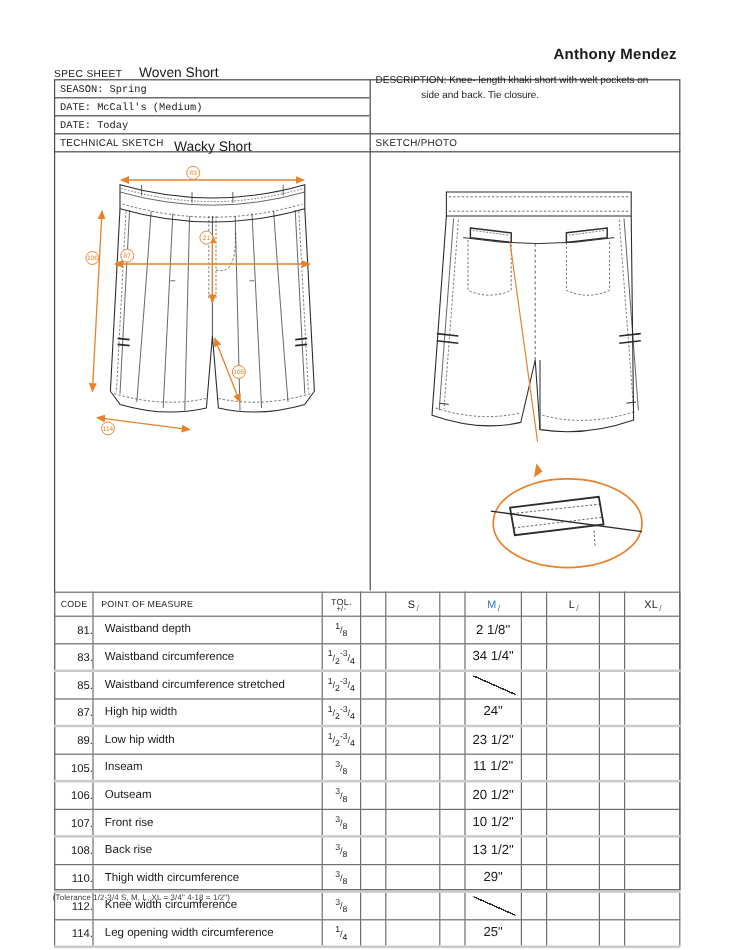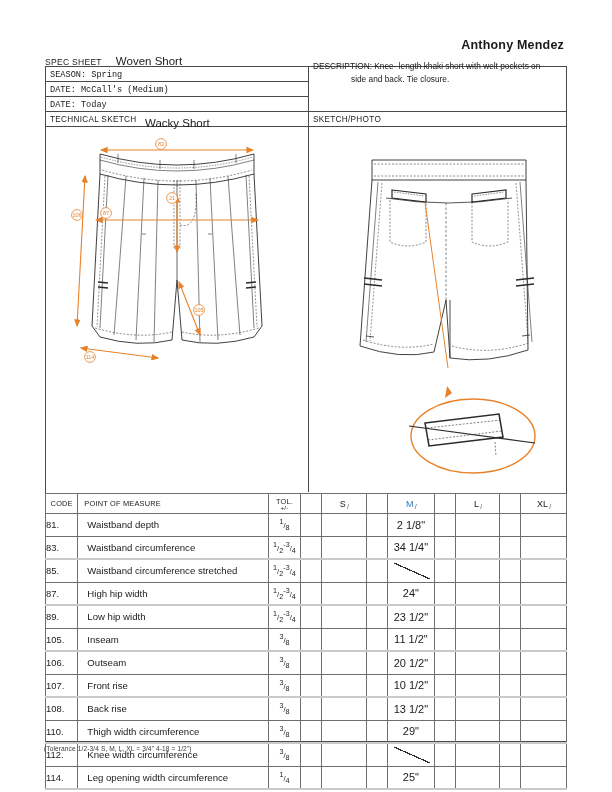--- a/index.html
+++ b/index.html
@@ -22,21 +22,21 @@
   table.pom{position:absolute;left:45px;top:493px;border-collapse:collapse;width:522px;}
   table.pom td,table.pom th{border:1px solid #6e6e6e;padding:0;font-weight:normal;}
   .hrow td{height:19px;font-size:7.4px;letter-spacing:.2px;text-align:center;vertical-align:middle;}
   .hrow td.pm{text-align:left;padding-left:6px;}
   .c-code{width:34px;margin-left:12px;}
   .c-pom{width:218px;}
   .c-tol{width:34px;}
   .c-sub{width:26px;}
   .c-val{width:54px;}
   .drow td{height:21.5px;font-size:9.6px;}
-  .drow td.code{text-align:left;font-size:9.4px;}
+  .drow td.code{text-align:right;font-size:9.4px;}
   .drow td.pom{padding-left:9px;}
   .drow td.tol{text-align:center;}
   .drow td.val{text-align:center;font-size:11px;}
   .sz{font-size:9px;position:relative;display:inline-block;}
   .sz i{font-style:normal;font-size:7px;position:relative;left:1px;top:2px;color:#555;}
   .m-blue{color:#3179bd;}
   .fr{display:inline-block;font-size:7.6px;line-height:1;white-space:nowrap;}
   .fr sup{font-size:7.2px;vertical-align:super;}
   .fr sub{font-size:7.2px;vertical-align:sub;}
   .thick{border-bottom:2.5px solid #c9c9c9 !important;}

